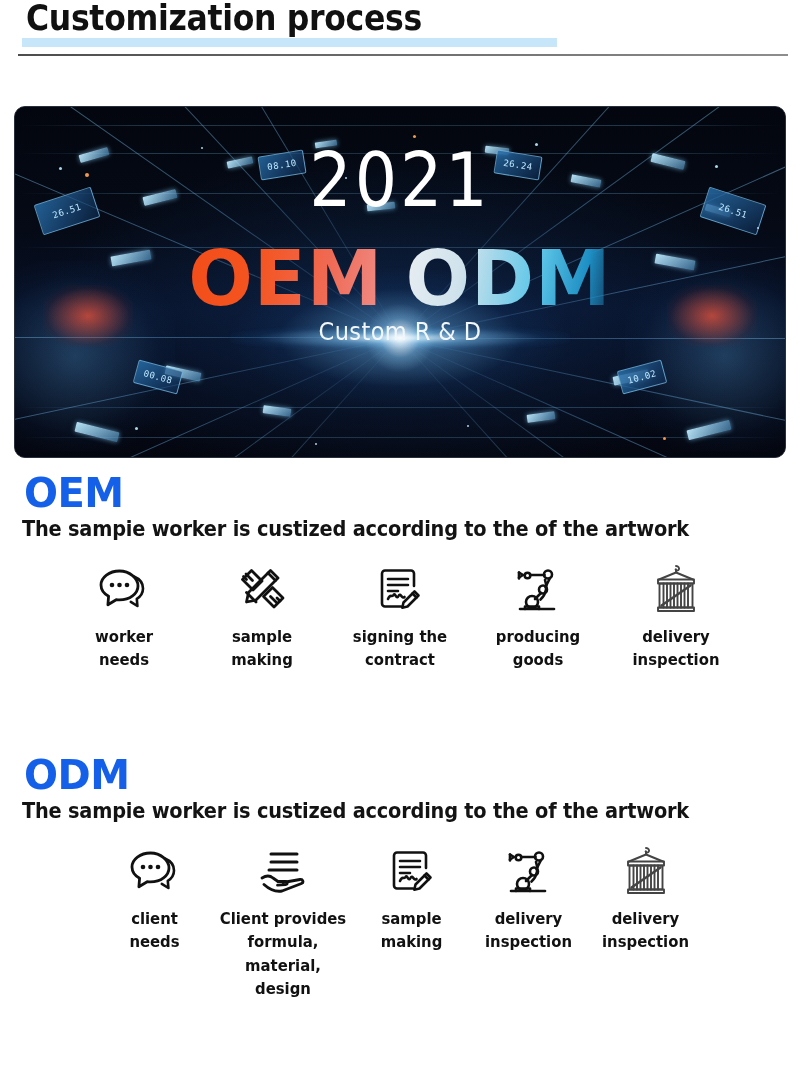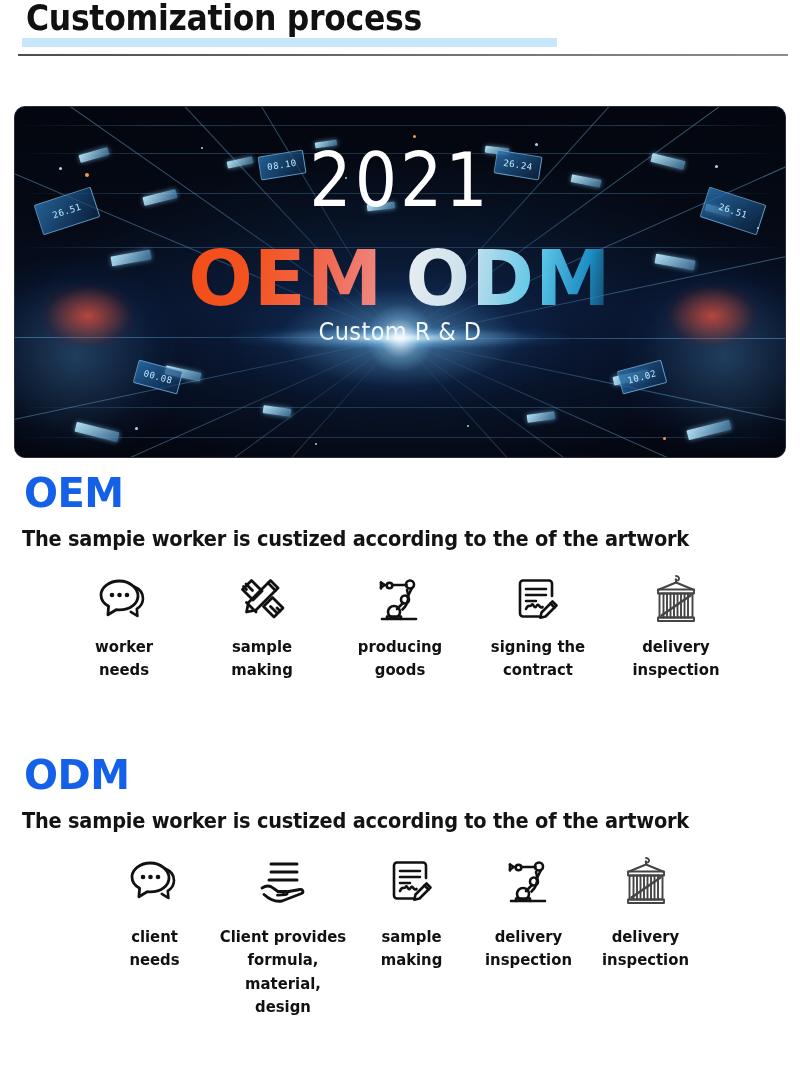--- a/index.html
+++ b/index.html
@@ -215,21 +215,20 @@
   }
   .section-title {
     font-size: 33px;
     font-weight: bold;
     color: #141414;
     letter-spacing: -0.2px;
     font-family: "DejaVu Sans Condensed", "Liberation Sans Narrow", "Liberation Sans", sans-serif;
   }
   .section-sub {
     padding-left: 22px;
-    margin-top: 10px;
     font-size: 21.5px;
     font-weight: bold;
     color: #131313;
     letter-spacing: -0.2px;
     font-family: "DejaVu Sans Condensed", "Liberation Sans Narrow", "Liberation Sans", sans-serif;
   }
 
   .steps {
     display: flex;
     justify-content: center;
@@ -252,21 +251,21 @@
     text-align: center;
     font-size: 16.5px;
     font-weight: bold;
     color: #111111;
     line-height: 1.42;
     white-space: pre-line;
     font-family: "DejaVu Sans Condensed", "Liberation Sans Narrow", "Liberation Sans", sans-serif;
   }
 
   .steps-oem .step { width: 138px; }
-  .steps-odm .step { width: 117px; gap: 8px; }
+  .steps-odm .step { width: 117px; }
   .steps-odm .step.wide { width: 140px; }
 
   svg.ic { display: block; }
 </style>
 </head>
 <body>
 
 <div class="page-header">
   <div class="page-title">Customization process</div>
   <div class="title-underline"></div>
@@ -400,20 +399,36 @@
             <path d="M40 38l-3-3M36.5 34.5l-3-3M43 36l-3-3"></path>
           </g>
         </svg>
       </div>
       <div class="step-label">sample
 making</div>
     </div>
 
     <div class="step">
       <div class="step-icon">
+        <svg class="ic" width="48" height="48" viewBox="0 0 48 48">
+          <g stroke="#111" stroke-width="2.6" fill="none" stroke-linejoin="round" stroke-linecap="round">
+            <path d="M38 21V8.5a3 3 0 0 0-3-3H9a3 3 0 0 0-3 3v30a3 3 0 0 0 3 3h16"></path>
+            <path d="M12 14h20M12 20h20M12 26h10"></path>
+            <path d="M12 34c2.5-6 4-1 5.5-4s3 5 5 1 3.5 3.5 6 1"></path>
+            <path d="M38.5 26.5l4 4-11 11-5.2 1.2 1.2-5.2z"></path>
+            <path d="M36.5 28.5l4 4"></path>
+          </g>
+        </svg>
+      </div>
+      <div class="step-label">signing the
+contract</div>
+    </div>
+
+    <div class="step">
+      <div class="step-icon">
         <svg class="ic" width="52" height="50" viewBox="0 0 52 50">
           <g stroke="#111" stroke-width="2.6" fill="none" stroke-linejoin="round" stroke-linecap="round">
             <path d="M7 8.5l4 2.5-4 2.5"></path>
             <path d="M7 8.5v6"></path>
             <circle cx="15.5" cy="11.5" r="2.8"></circle>
             <path d="M18.5 11h14"></path>
             <circle cx="36" cy="10.5" r="4"></circle>
             <path d="M38 14l-4.5 9"></path>
             <circle cx="31" cy="25.5" r="4"></circle>
             <path d="M29 29l-6 6"></path>
@@ -423,36 +438,20 @@
             <path d="M13 45v-2.5h14V45"></path>
           </g>
         </svg>
       </div>
       <div class="step-label">producing
 goods</div>
     </div>
 
     <div class="step">
       <div class="step-icon">
-        <svg class="ic" width="48" height="48" viewBox="0 0 48 48">
-          <g stroke="#111" stroke-width="2.6" fill="none" stroke-linejoin="round" stroke-linecap="round">
-            <path d="M38 21V8.5a3 3 0 0 0-3-3H9a3 3 0 0 0-3 3v30a3 3 0 0 0 3 3h16"></path>
-            <path d="M12 14h20M12 20h20M12 26h10"></path>
-            <path d="M12 34c2.5-6 4-1 5.5-4s3 5 5 1 3.5 3.5 6 1"></path>
-            <path d="M38.5 26.5l4 4-11 11-5.2 1.2 1.2-5.2z"></path>
-            <path d="M36.5 28.5l4 4"></path>
-          </g>
-        </svg>
-      </div>
-      <div class="step-label">signing the
-contract</div>
-    </div>
-
-    <div class="step">
-      <div class="step-icon">
         <svg class="ic" width="50" height="52" viewBox="0 0 50 52">
           <g stroke="#444" stroke-width="1.9" fill="none" stroke-linejoin="round" stroke-linecap="round">
             <path d="M25 3c2.5 0 3.6 2 2.8 3.6-.7 1.4-2.8 1.2-3.2-.2"></path>
             <path d="M25 6.5v3"></path>
             <path d="M25 9.5L8 16.5M25 9.5l17 7"></path>
             <rect x="7" y="16.5" width="36" height="4"></rect>
             <rect x="8.5" y="20.5" width="33" height="24"></rect>
             <rect x="7" y="44.5" width="36" height="3.5"></rect>
             <path d="M12.5 20.5v24M16 20.5v24M19.5 20.5v24M23 20.5v24M26.5 20.5v24M30 20.5v24M33.5 20.5v24M37 20.5v24"></path>
             <path d="M10.5 42.5L39.5 22.5" stroke-width="2.4"></path>

